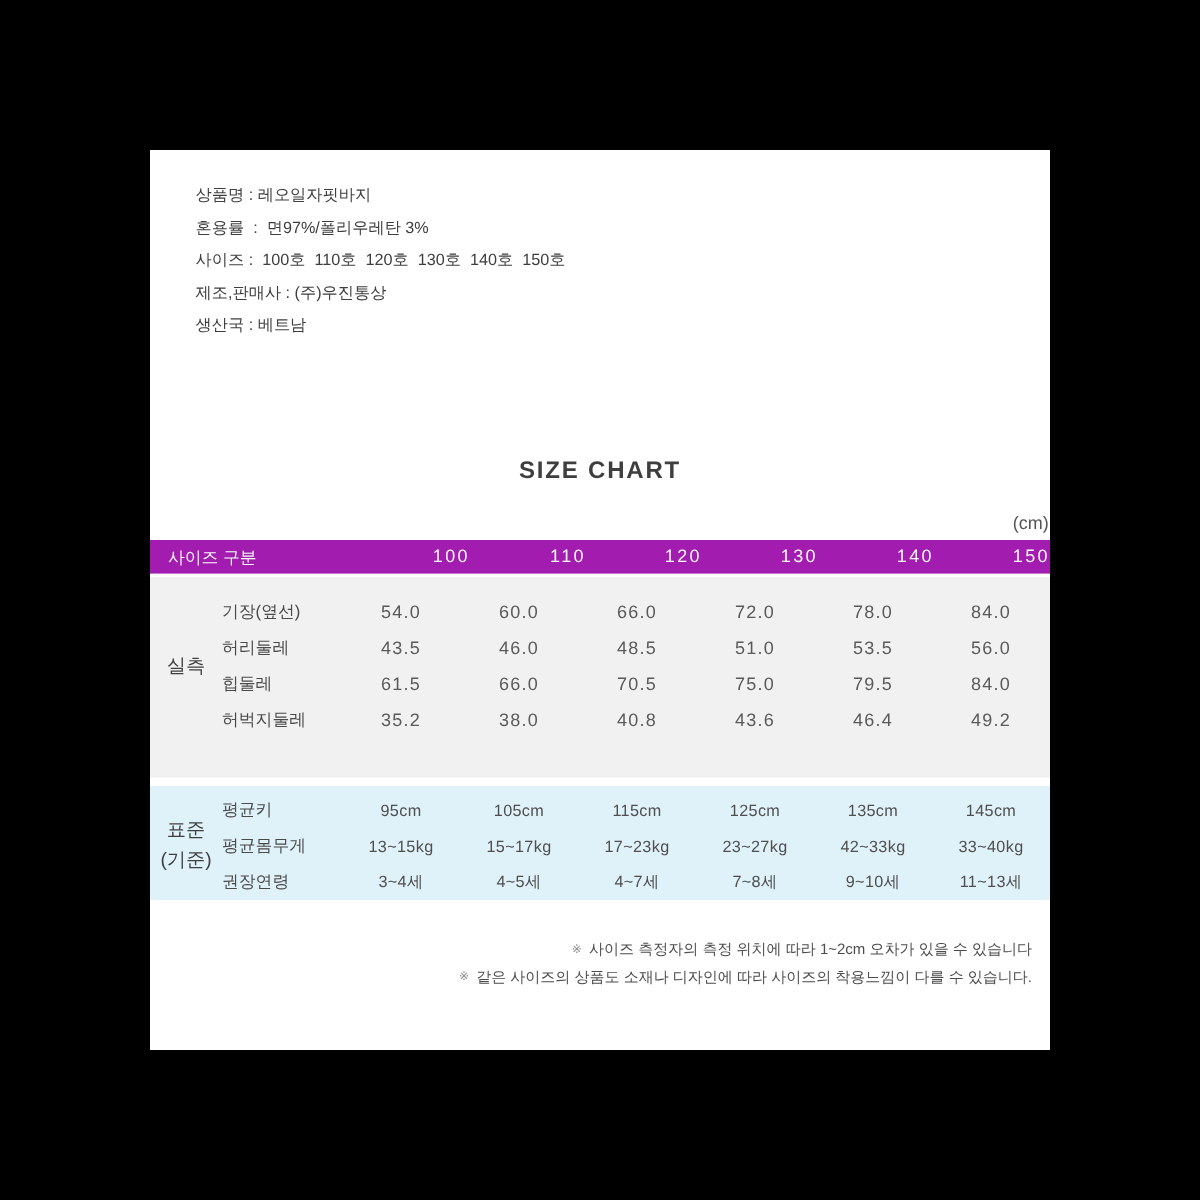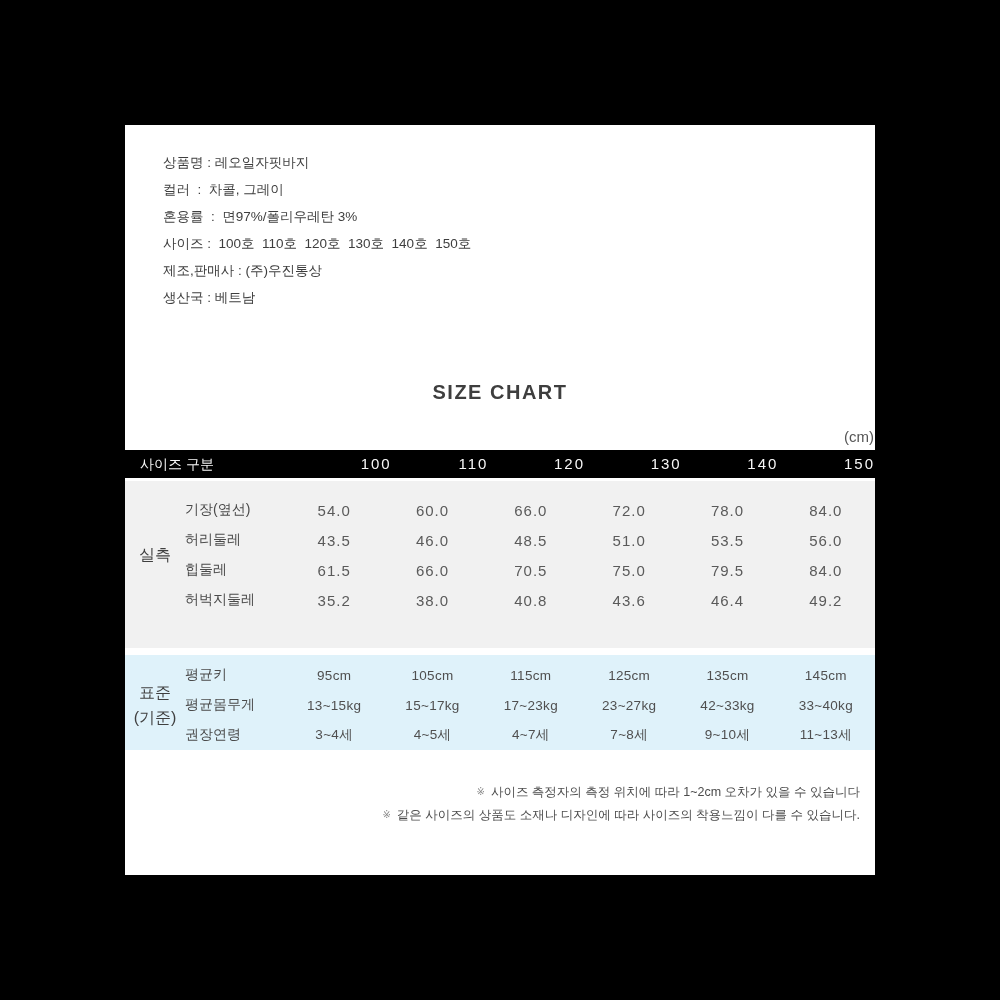--- a/index.html
+++ b/index.html
@@ -29,21 +29,21 @@
     font-size: 15px; color: #555;
   }
   
   .tbl-row {
     display: grid;
     grid-template-columns: 60px 100px repeat(6, 1fr);
     align-items: center;
   }
   .thead {
     position: absolute; top: 325px; left: 0; width: 100%;
-    height: 28px; background: #000000; color: #f7f7f7; gap: 10px;
+    height: 28px; background: #a21caf; color: #f7f7f7; gap: 10px;
   }
   .thead .hd-label {
     grid-column: 1 / span 2; padding-left: 15px;
     font-size: 14px; line-height: 28px;
   }
   .thead .hd-size {
     text-align: right; font-size: 15px; letter-spacing: 2px;
     line-height: 28px;
   }
   .section { position: absolute; left: 0; width: 100%; }
@@ -70,21 +70,20 @@
   .note-bullet { font-size: 10px; color: #8a8a8a; margin-right: 6px; vertical-align: 1px; }
 </style>
 </head>
 <body>
 
 <div id="screen">
   <div id="card">
 
     <div class="info">
       <div class="info-line">상품명 : 레오일자핏바지</div>
-      <div class="info-line">컬러  :  차콜, 그레이</div>
       <div class="info-line">혼용률  :  면97%/폴리우레탄 3%</div>
       <div class="info-line">사이즈 :  100호  110호  120호  130호  140호  150호</div>
       <div class="info-line">제조,판매사 : (주)우진통상</div>
       <div class="info-line">생산국 : 베트남</div>
     </div>
 
     <div class="chart-title">SIZE CHART</div>
     <div class="unit-note">(cm)</div>
 
     <div class="thead tbl-row">

